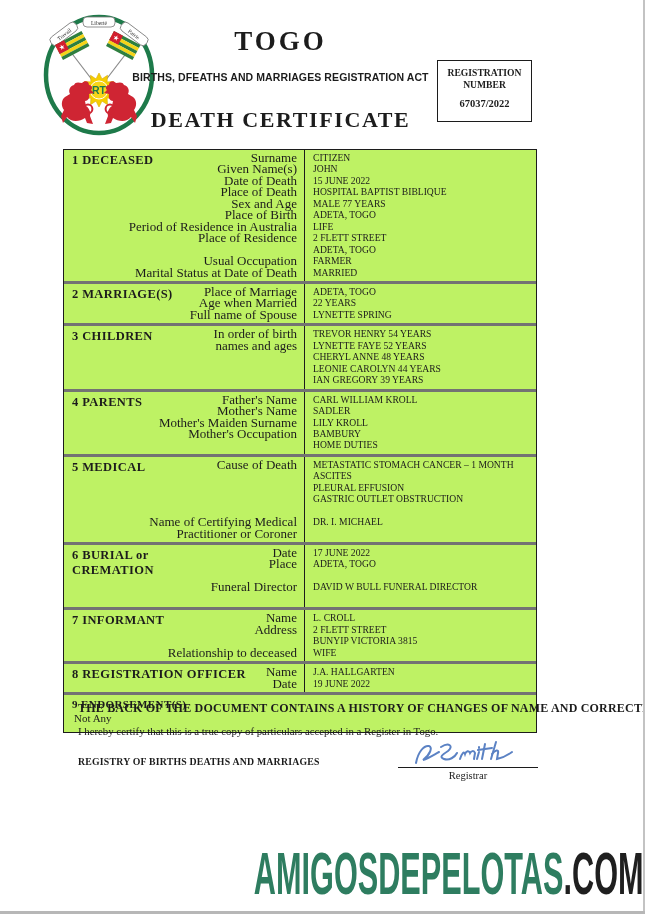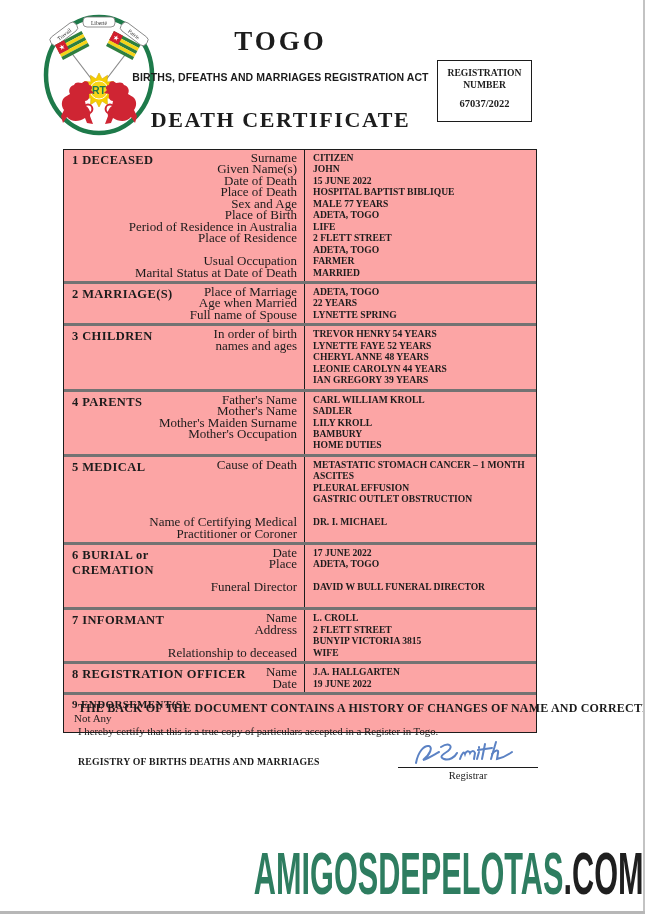--- a/index.html
+++ b/index.html
@@ -16,28 +16,28 @@
   .header-center { position:absolute; left:133px; top:0; width:295px; height:182px; text-align:center; }
   .country-title { position:absolute; top:26px; left:0; right:0; font-size:27px; font-weight:bold; letter-spacing:3px; }
   .act-line { position:absolute; top:71px; left:-25px; right:-25px; font-family:"Liberation Sans", sans-serif;
               font-size:10.5px; font-weight:bold; white-space:nowrap; letter-spacing:0.1px; }
   .doc-title { position:absolute; top:107px; left:0; right:0; font-size:22px; font-weight:bold; letter-spacing:1.6px; white-space:nowrap; }
   .reg-box { position:absolute; left:437px; top:60px; width:95px; height:62px; border:1.5px solid #1c1c1c; text-align:center; }
   .reg-label { margin-top:6px; font-size:9.6px; font-weight:bold; line-height:12px; }
   .reg-number { margin-top:7px; font-size:10.5px; font-weight:bold; }
 
   
-  .cert-table { position:absolute; left:63px; top:149px; width:474px; border:1.5px solid #1c1c1c; background:#fca5a5; }
+  .cert-table { position:absolute; left:63px; top:149px; width:474px; border:1.5px solid #1c1c1c; background:#bef264; }
   .section { display:flex; border-top:3px solid #737373; position:relative; }
   .section:first-child { border-top:none; }
   .sec-left { width:240px; position:relative; padding:2px 0 3px 0; }
   .sec-title { position:absolute; left:8px; top:3px; font-size:12.5px; font-weight:bold; letter-spacing:0.4px;
                white-space:pre-line; line-height:15px; }
   .labels { text-align:right; padding-right:7px; font-size:13px; line-height:11.45px; }
-  .sec-right { flex:1; border-left:1px solid #1c1c1c; padding:2px 0 3px 8px; font-size:9.6px; line-height:11.45px;font-weight:bold; }
+  .sec-right { flex:1; border-left:1px solid #1c1c1c; padding:2px 0 3px 8px; font-size:9.6px; line-height:11.45px; }
   .line { min-height:11.45px; white-space:nowrap; }
   .sec-full { padding:3px 8px 8px 8px; width:100%; }
   .sec-title-full { font-size:11px; font-weight:bold; letter-spacing:0.4px; }
   .sec-note { font-size:11px; margin-top:2px; margin-left:2px; }
 
   
   .back-notice { position:absolute; left:78px; top:701px; font-size:12px; font-weight:bold; letter-spacing:0.2px; white-space:nowrap; }
   .certify-line { position:absolute; left:78px; top:725px; font-size:10.8px; white-space:nowrap; }
   .registry-line { position:absolute; left:78px; top:756px; font-size:9.8px; font-weight:bold; letter-spacing:0.2px; white-space:nowrap; }
   .sig-block { position:absolute; left:398px; top:738px; width:140px; }

